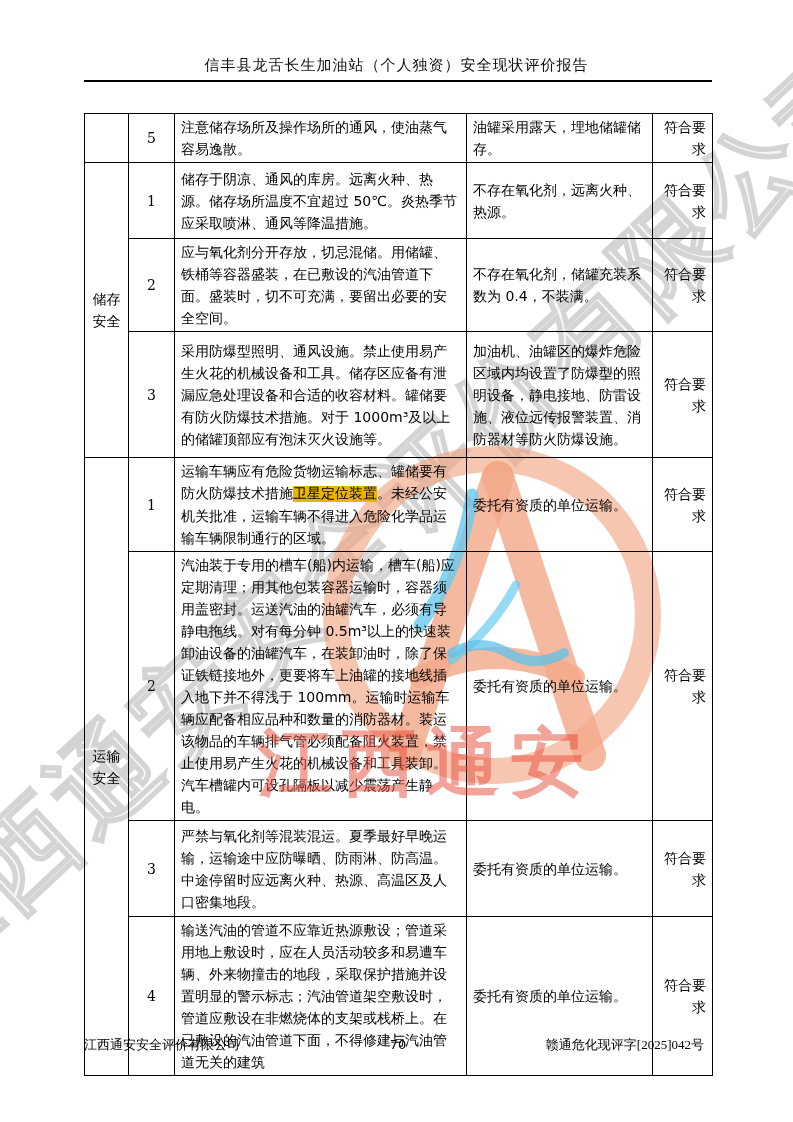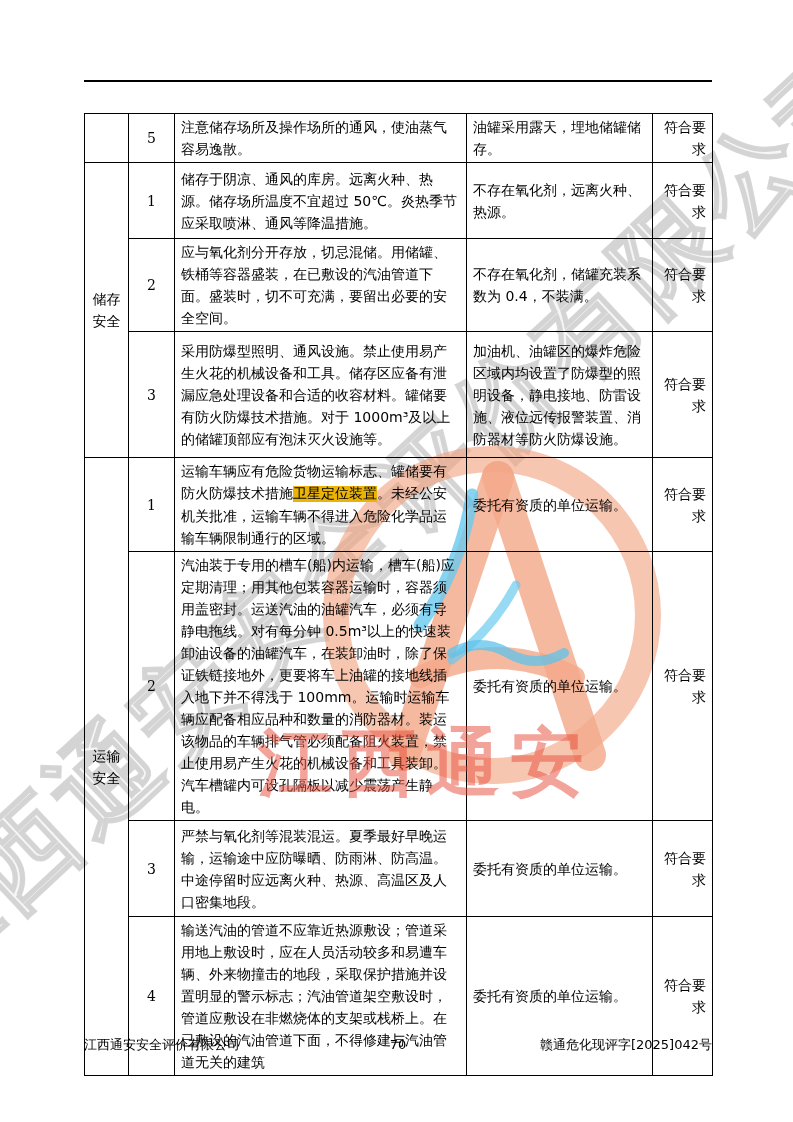--- a/index.html
+++ b/index.html
@@ -61,41 +61,42 @@
     text-align:right;font-size:13.5px;padding:0;letter-spacing:0;
   }
   tr.r0{height:47px;}  tr.r1{height:76px;}  tr.r2{height:66px;}
   tr.r3{height:126px;} tr.r4{height:92px;}  tr.r5{height:268px;}
   tr.r6{height:96px;}  tr.r7{height:139px;}
   .hl{background:#eab308;font-family:Liberation Mono, monospace;}
   
   .footer{position:absolute;top:1036px;left:84px;width:628px;font-size:13px;}
   .footer .f-left{position:absolute;left:0;top:0;}
   .footer .f-center{position:absolute;left:0;width:100%;text-align:center;top:1px;}
-  .footer .f-right{position:absolute;right:0;top:0;}
+  .footer .f-right{position:absolute;right:8px;top:0;font-family:Liberation Serif, serif;}
 </style>
 </head>
 <body>
 
 <div class="page">
 
   <div class="wm wm-diag">江西通安安全评价有限公司</div>
 
   <svg class="wm wm-logo" width="380" height="380" viewBox="0 0 380 380">
     <circle cx="190" cy="190" r="156" fill="none" stroke="#f2a07c" stroke-width="26" opacity="0.75"></circle>
     <path d="M102,330 L196,52" fill="none" stroke="#f0926b" stroke-width="32" stroke-linecap="round" opacity="0.8"></path>
     <path d="M196,52 L288,330" fill="none" stroke="#f0926b" stroke-width="32" stroke-linecap="round" opacity="0.8"></path>
     <path d="M118,252 Q196,214 272,252" fill="none" stroke="#f0926b" stroke-width="22" stroke-linecap="round" opacity="0.8"></path>
     <path d="M118,200 Q160,140 170,70" fill="none" stroke="#45bceb" stroke-width="13" stroke-linecap="round" opacity="0.8"></path>
     <path d="M150,235 Q190,205 214,160" fill="none" stroke="#45bceb" stroke-width="9" stroke-linecap="round" opacity="0.7"></path>
     <path d="M150,228 q28,-16 56,0 q28,16 56,0" fill="none" stroke="#35b3e6" stroke-width="10" stroke-linecap="round" opacity="0.75"></path>
   </svg>
 
   <div class="wm wm-red">江西通安</div>
 
+  <div class="hdr-title">信丰县龙舌长生加油站（个人独资）安全现状评价报告</div>
   <div class="hdr-rule"></div>
 
   <table class="main">
     <colgroup>
       <col style="width:44px">
         <col style="width:46px">
         <col style="width:292px">
       <col style="width:186px">
         <col style="width:60px">
     </colgroup>

